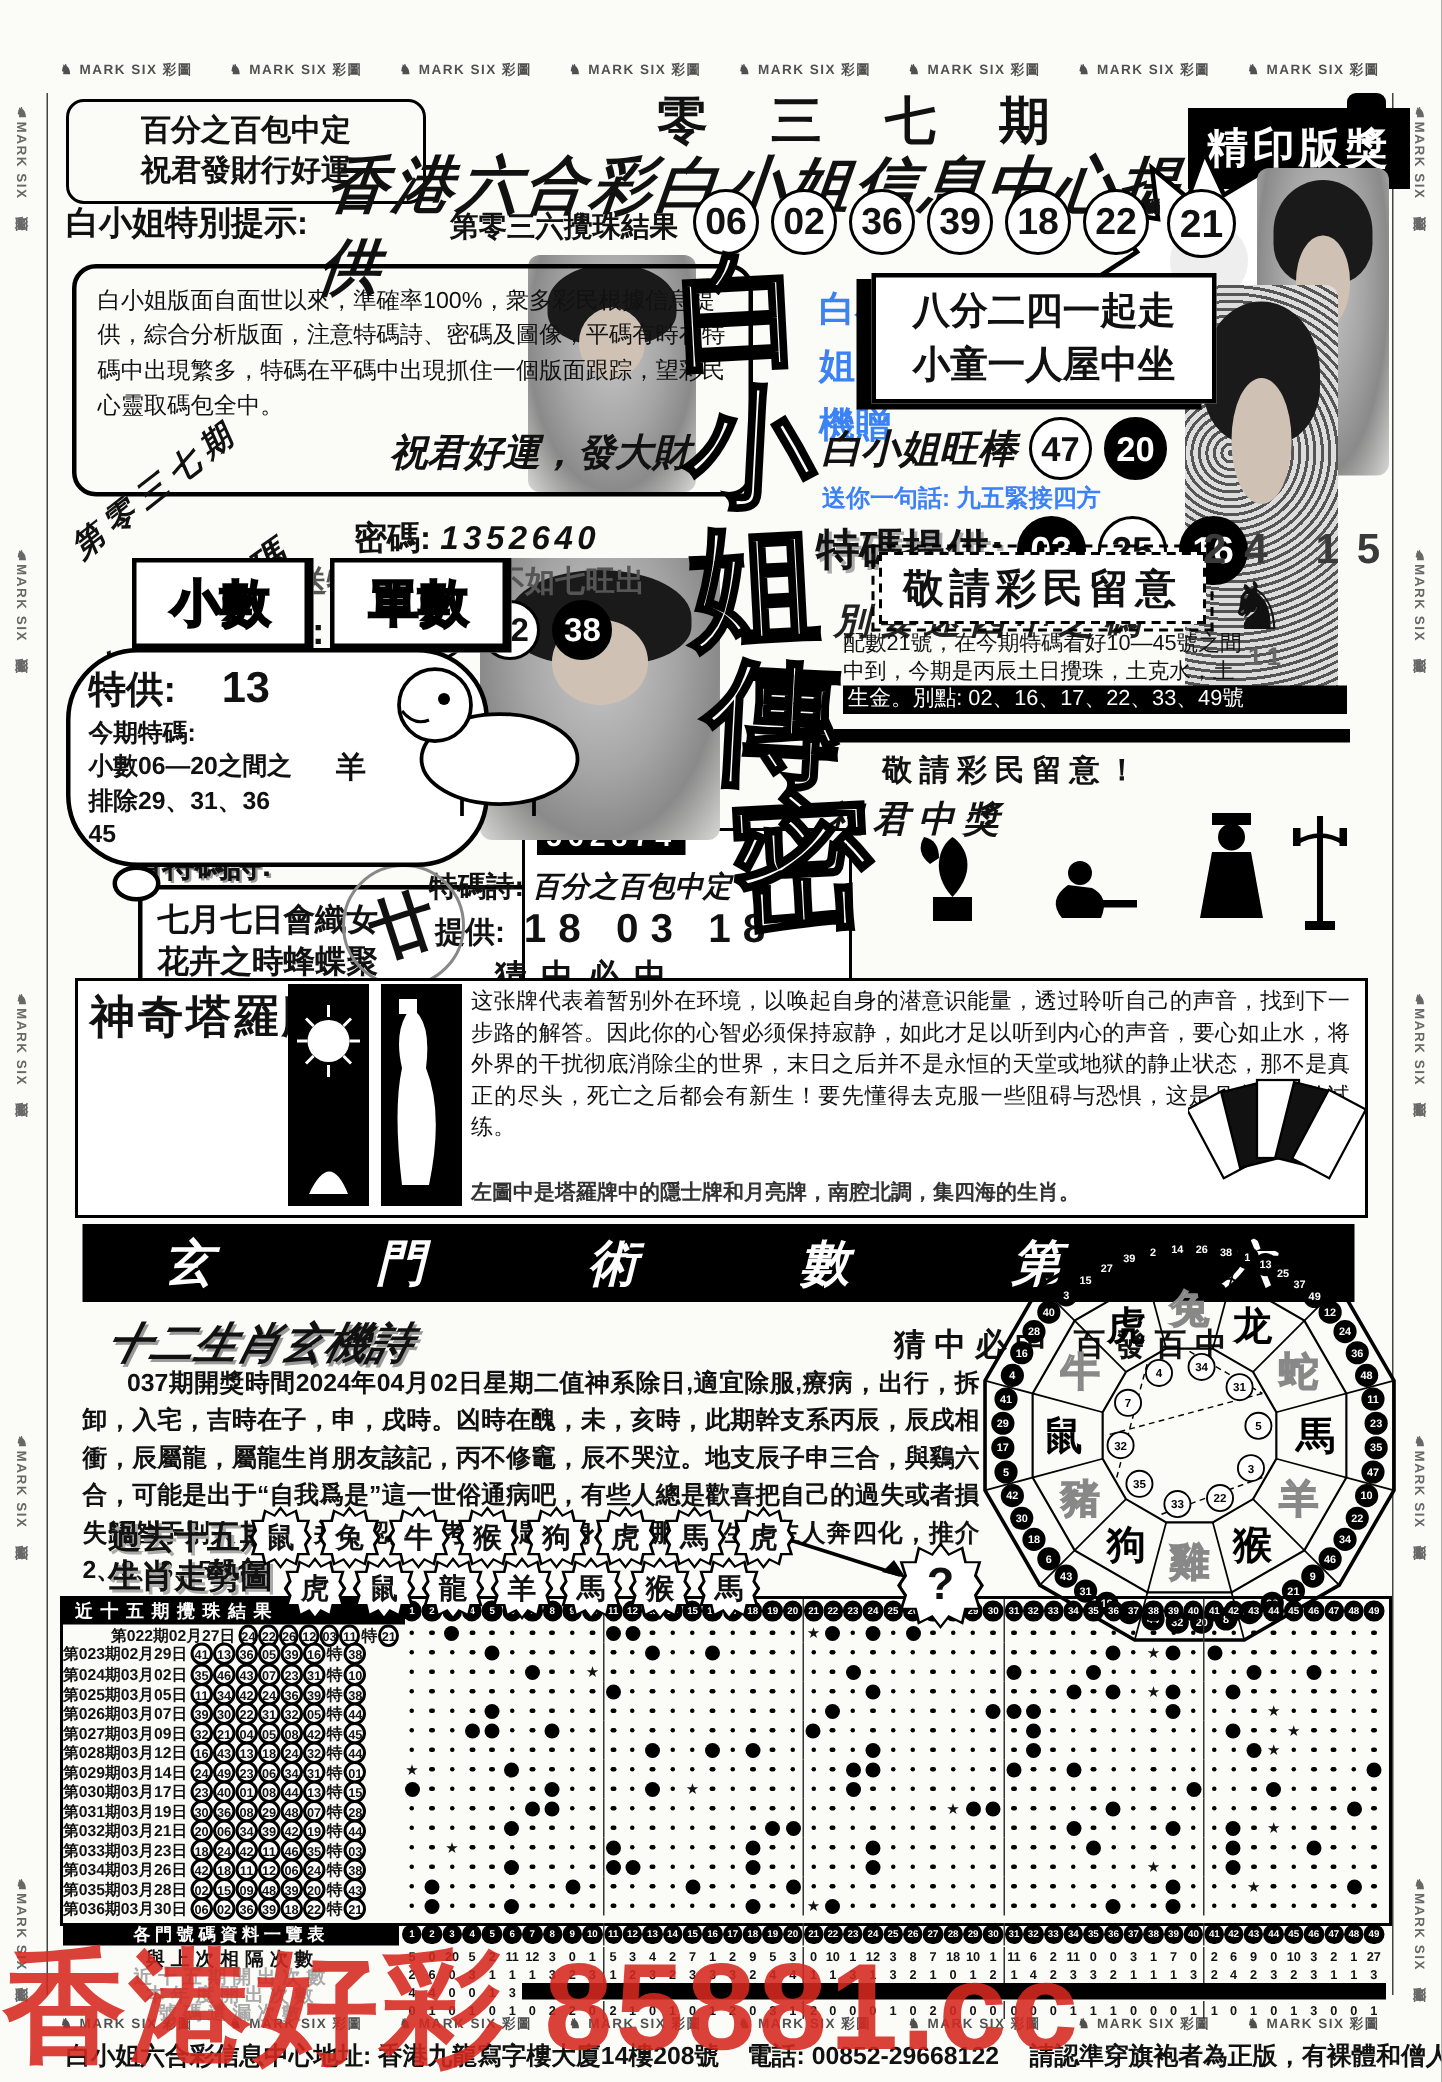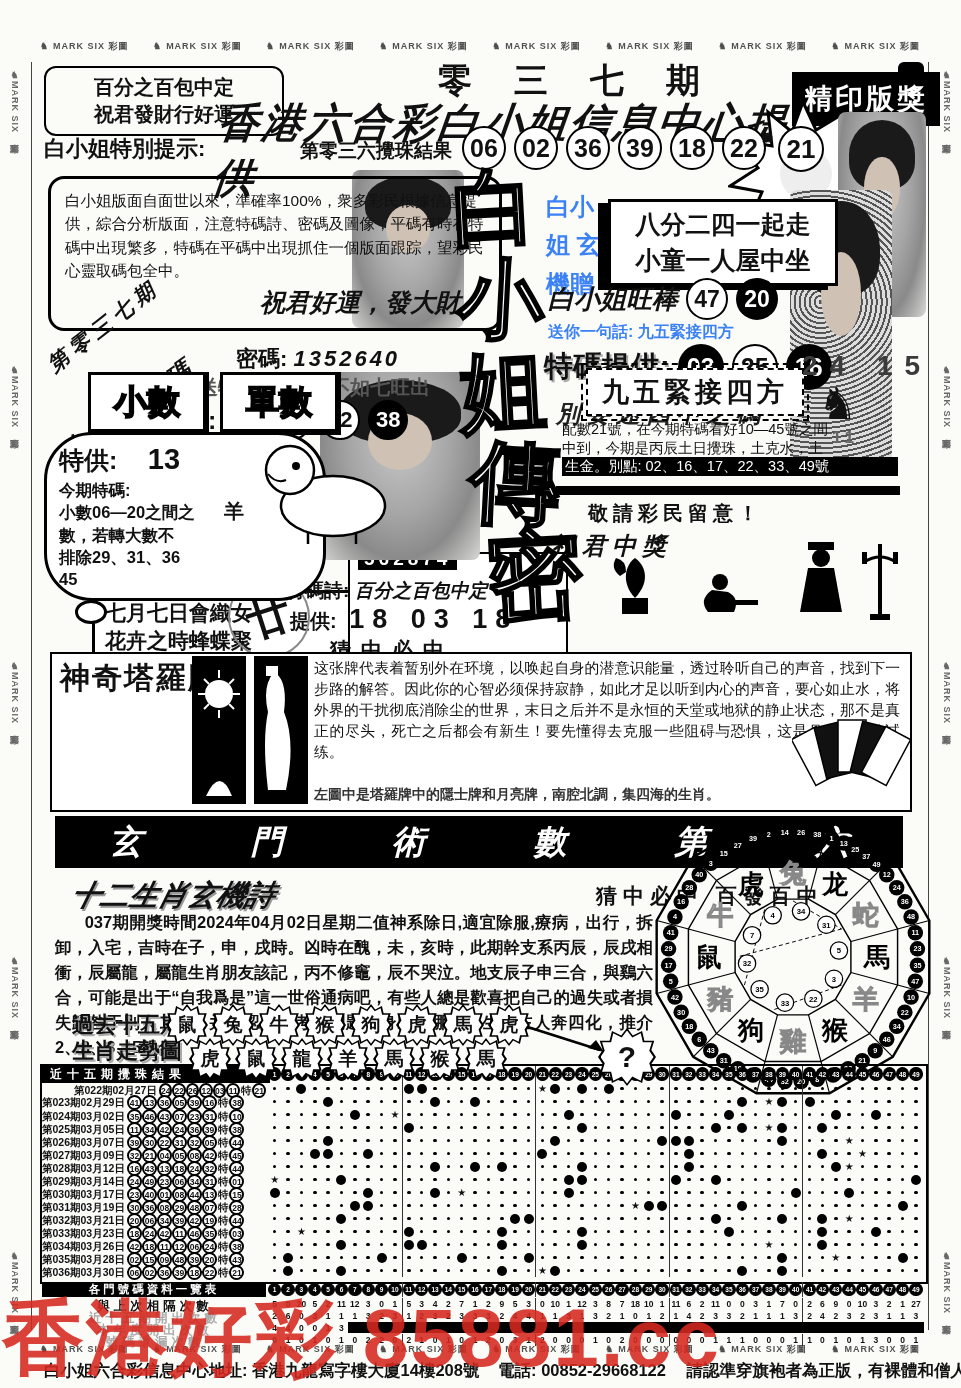--- a/index.html
+++ b/index.html
@@ -234,21 +234,21 @@
   <div class="abs handw" style="left:52px;top:392px;font-size:25px;font-weight:bold;transform:rotate(-35deg);z-index:2;">白小姐透碼</div>
 
   <div class="abs vchar" style="left: 452px; top: 166px; font-size: 84px; transform: rotate(-3deg);">白</div>
     <div class="abs vchar" style="left: 458px; top: 256px; font-size: 86px; transform: rotate(3deg);">小</div>
     <div class="abs vchar" style="left: 460px; top: 348px; font-size: 86px; transform: rotate(-3deg);">姐</div>
     <div class="abs vchar" style="left: 470px; top: 438px; font-size: 90px; transform: rotate(3deg);">傳</div>
     <div class="abs vchar" style="left: 486px; top: 528px; font-size: 96px; transform: rotate(-3deg);">密</div>
     <div id="vtitle"></div>
 
   <div class="abs faded" style="left:546px;top:188px;width:58px;font-size:24px;font-weight:bold;line-height:1.6;">白小姐 玄機贈</div>
-  <div class="abs" id="poem-box" style="left:608px;top:182px;width:208px;margin-top:17px;">
+  <div class="abs" id="poem-box" style="left:581px;top:182px;width:208px;">
     <div>八分二四一起走</div>
     <div>小童一人屋中坐</div>
   </div>
   <div class="abs row-circ" style="left:548px;top:278px;">
     <span style="font-size:26px;font-weight:900;font-style:italic;">白小姐旺棒</span>
     <span id="wangbang-circles" class="row-circ">
         <span class="circ" style="height: 42px; width: 42px; font-size: 23px;">47</span>
         <span class="circ f" style="height: 42px; width: 42px; font-size: 23px;">20</span>
       </span>
   </div>
@@ -256,21 +256,21 @@
   <div class="abs row-circ" style="left:544px;top:344px;">
     <span style="font-size:29px;font-weight:900;text-shadow:2px 2px 0 #aaa;">特碼提供:</span>
     <span id="tema-circles" class="row-circ">
         <span class="circ f" style="height: 46px; width: 46px; font-size: 25px;">03</span>
         <span class="circ" style="height: 46px; width: 46px; font-size: 25px;">25</span>
         <span class="circ f" style="height: 46px; width: 46px; font-size: 25px;">16</span>
       </span>
   </div>
   <div class="abs handw nowrap" style="left:556px;top:398px;font-size:24px;font-weight:bold;color:#222;">別要迷四中之碼</div>
 
-  <div class="abs" id="cd-title" style="left:586px;top:368px;">九五緊接四方</div>
+  <div class="abs" id="cd-title" style="left:586px;top:368px;">敬請彩民留意</div>
   <div class="abs" id="cd-body" style="left:562px;top:420px;width:336px;">
       <div class="cd-line">配數21號，在今期特碼看好10—45號之間</div>
       <div class="cd-line">中到，今期是丙辰土日攪珠，土克水，土</div>
       <div class="cd-line cd-hl">生金。別點: 02、16、17、22、33、49號</div>
     </div>
   <div class="abs inv" style="left:556px;top:486px;width:344px;height:9px;"></div>
   <div class="abs nowrap" style="left:588px;top:500px;font-size:20px;font-weight:900;letter-spacing:5px;">敬請彩民留意！</div>
   <div class="abs handw nowrap" style="left:552px;top:530px;font-size:24px;font-weight:bold;">祝君中獎</div>
   <div class="abs" style="left:818px;top:378px;font-size:44px;">♞</div>
   <div class="abs" style="left:832px;top:428px;font-size:17px;color:#666;font-weight:bold;letter-spacing:4px;">11</div>
@@ -280,21 +280,20 @@
   </div>
   <div class="abs bub" style="left:220px;top:372px;width:112px;height:54px;z-index:2;">
     <span>單數</span>
   </div>
   <div class="abs" id="cloud" style="left:44px;top:432px;width:252px;z-index:2;">
     <span style="font-size:25px;font-weight:900;">特供:</span>
     <span style="font-size:29px;font-weight:bold;margin-left:26px;">13</span>
     <div id="cloud-lines" style="font-size:16.5px;font-weight:bold;line-height:1.35;margin-top:2px;">
         <div>今期特碼:</div>
         <div>小數06—20之間之</div>
-        <div>數，若轉大數不</div>
         <div>排除29、31、36</div>
         <div>45</div>
       </div>
   </div>
 
   <svg class="abs" style="left:238px;top:428px;z-index:2;" width="160" height="120" viewBox="0 0 160 120">
     <ellipse cx="95" cy="78" rx="52" ry="30" fill="#fff" stroke="#000" stroke-width="2.5"></ellipse>
     <circle cx="52" cy="42" r="24" fill="#fff" stroke="#000" stroke-width="2.5"></circle>
     <circle cx="58" cy="38" r="4" fill="#000"></circle>
     <path d="M30 46 q8 10 18 6" fill="none" stroke="#000" stroke-width="2"></path>

